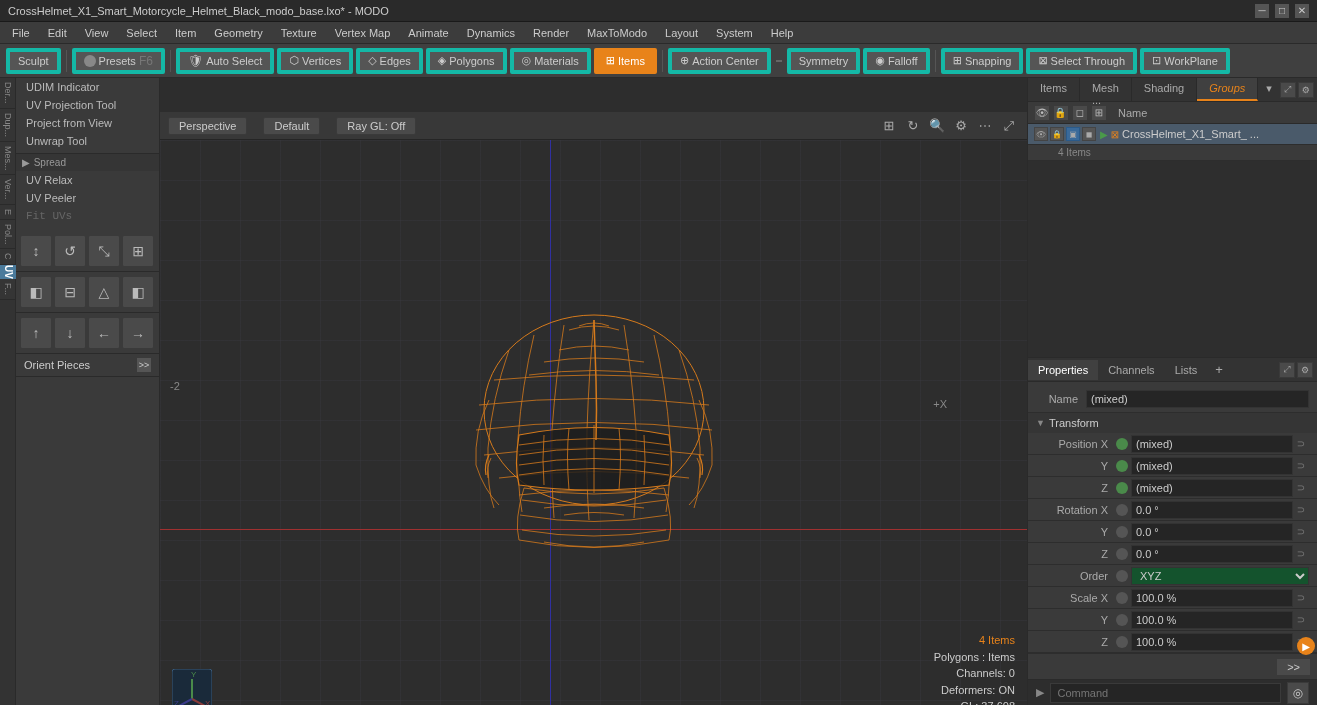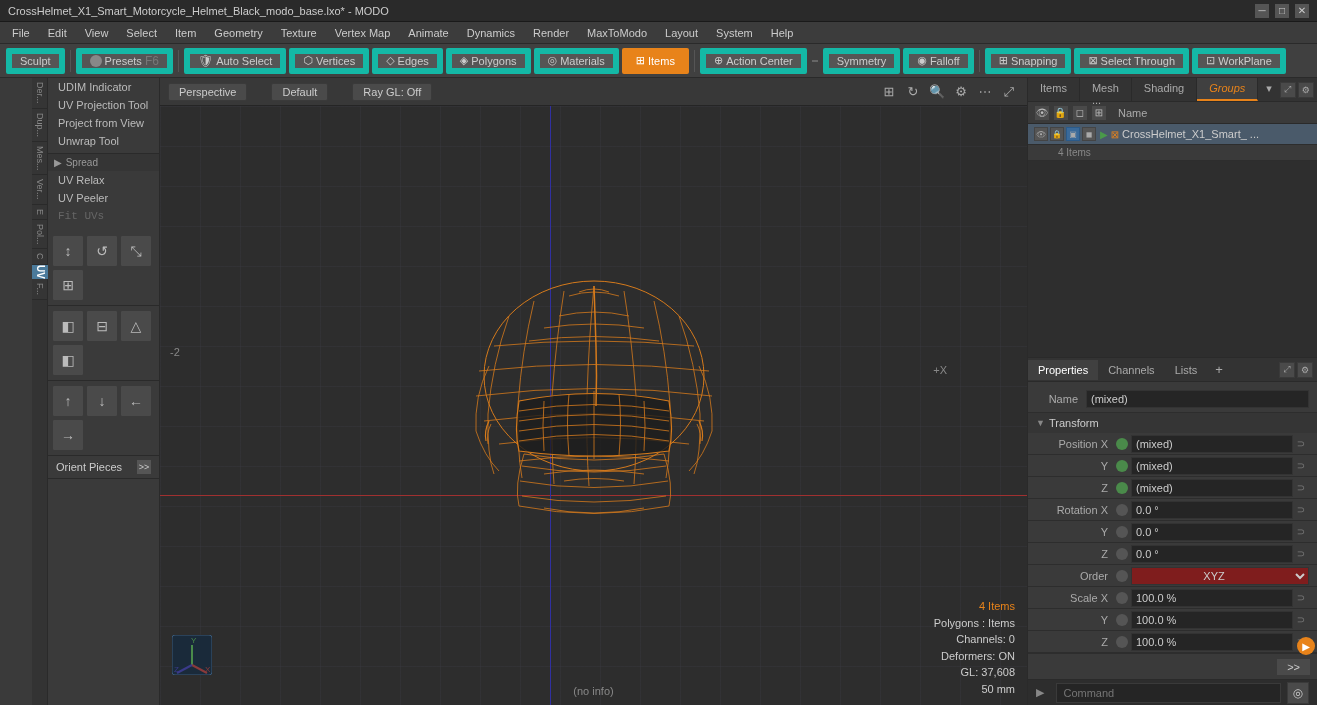--- a/index.html
+++ b/index.html
@@ -60,21 +60,21 @@
       display: flex;
       align-items: center;
       padding: 0 6px;
       border-bottom: 1px solid #2a2a2a;
       gap: 3px;
     }
     .tb-btn {
       height: 26px;
       padding: 0 8px;
       background: #555;
-      border: 6px solid #14b8a6;
+      border: 4px solid #14b8a6;
       color: #ccc;
       font-size: 11px;
       cursor: pointer;
       border-radius: 2px;
       display: flex; align-items: center; gap: 3px;
       white-space: nowrap;
     }
     .tb-btn.active { background: #e8831a; border-color: #e8831a; color: #fff; }
     .tb-sep { width: 1px; height: 22px; background: #555; margin: 0 2px; }
 
@@ -167,22 +167,23 @@
       position: relative;
       overflow: hidden;
     }
 
     #viewport-header {
       height: 28px;
       background: #383838;
       display: flex;
       align-items: center;
       padding: 0 8px;
-      gap: 24px;
+      gap: 16px;
       border-bottom: 1px solid #252525;
+      margin-top: 34px;
     }
 
     .vp-btn {
       padding: 2px 10px;
       background: #4a4a4a;
       border: 1px solid #3a3a3a;
       color: #ccc;
       font-size: 11px;
       cursor: pointer;
       border-radius: 2px;
@@ -520,21 +521,20 @@
     }
 
     #command-input {
       flex: 1;
       height: 20px;
       background: #252525;
       border: 1px solid #3a3a3a;
       color: #ccc;
       font-size: 11px;
       padding: 0 6px;
-      margin-left: 6px;
     }
 
     .cmd-run-btn {
       width: 22px; height: 22px;
       background: #4a4a4a;
       border: 1px solid #3a3a3a;
       color: #ccc;
       cursor: pointer;
       font-size: 12px;
       display: flex; align-items: center; justify-content: center;
@@ -646,21 +646,21 @@
   <button class="tb-btn">
     <span>⊡</span>
     <span>WorkPlane</span>
   </button>
 </div>
 
 <div id="main">
 
   <div id="left-sidebar">
 
-    <div style="display:flex;flex-direction:row;height:100%;padding-left:32px;">
+    <div style="display:flex;flex-direction:row;height:100%;">
       <div style="display:flex;flex-direction:column;width:16px;background:#333;border-right:1px solid #2a2a2a;">
         <div class="vert-label" style="font-size:9px;">Der...</div>
         <div class="vert-label" style="font-size:9px;">Dup...</div>
         <div class="vert-label" style="font-size:9px;">Mes...</div>
         <div class="vert-label" style="font-size:9px;">Ver...</div>
         <div class="vert-label" style="font-size:9px;">E</div>
         <div class="vert-label" style="font-size:9px;">Pol...</div>
         <div class="vert-label" style="font-size:9px;">C</div>
         <div class="uv-indicator">UV</div>
         <div class="vert-label" style="font-size:9px;">F...</div>
@@ -925,21 +925,21 @@
         <div class="prop-row">
           <span class="prop-label">Z</span>
           <div class="prop-dot"></div>
           <input class="prop-input" value="0.0 °" style="">
           <button class="prop-right-btn">⊃</button>
         </div>
 
         <div class="prop-row">
           <span class="prop-label">Order</span>
           <div class="prop-dot"></div>
-          <select style="flex:1;height:18px;background:#7f1d1d;border:1px solid #333;color:#ccc;font-size:11px;padding:0 4px;text-align:center;">
+          <select style="flex:1;height:18px;background:#14532d;border:1px solid #333;color:#ccc;font-size:11px;padding:0 4px;">
             <option>XYZ</option>
           </select>
         </div>
 
         <div class="prop-row">
           <span class="prop-label">Scale X</span>
           <div class="prop-dot"></div>
           <input class="prop-input" value="100.0 %" style="">
           <button class="prop-right-btn">⊃</button>
         </div>

